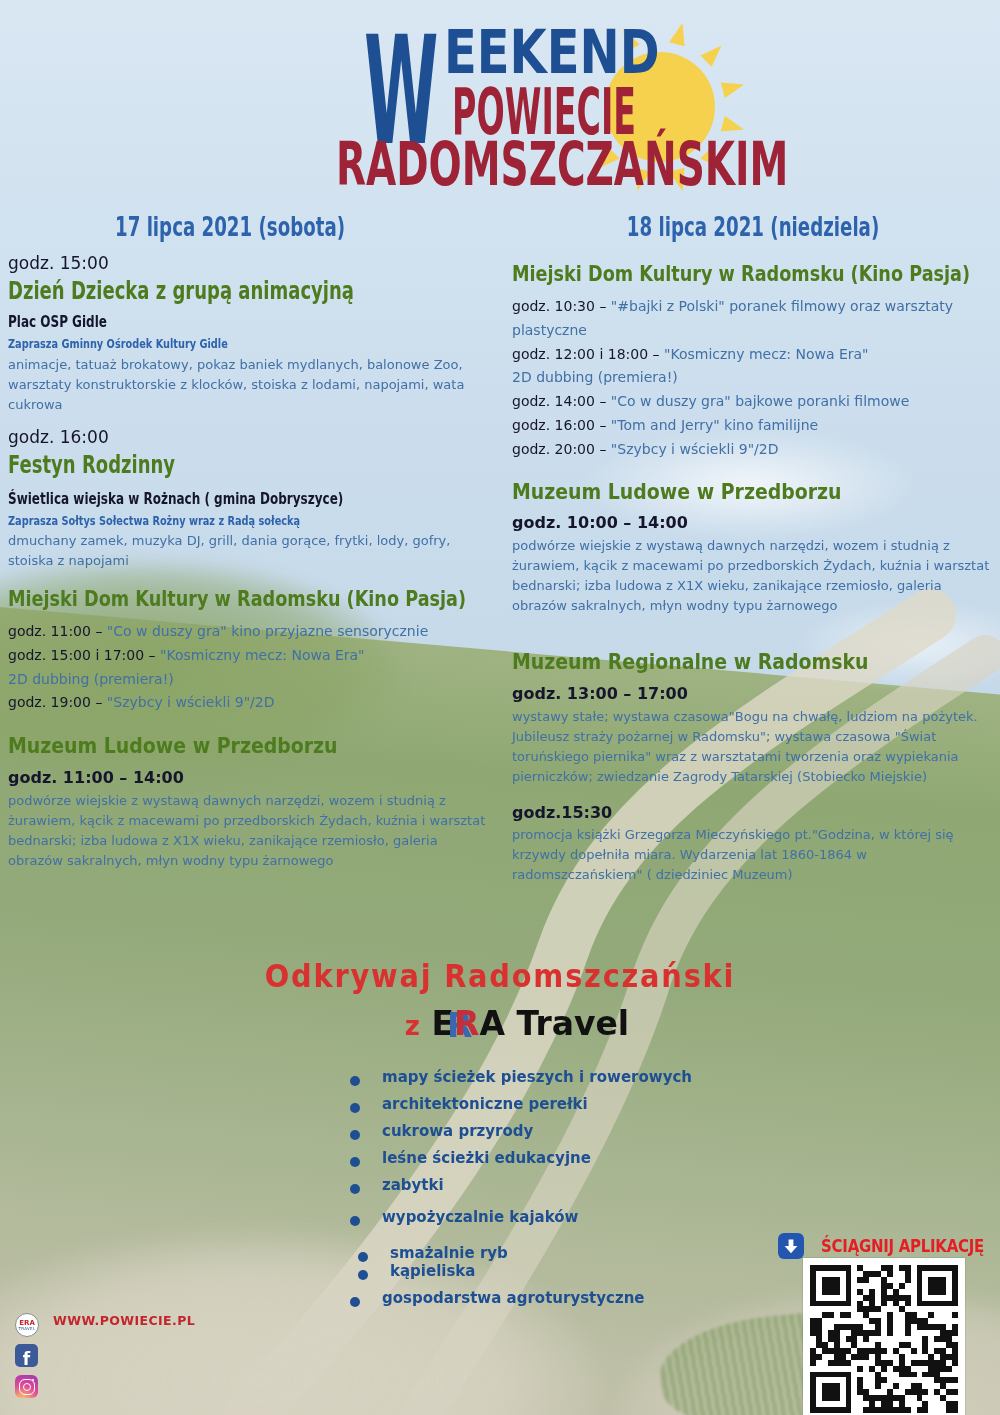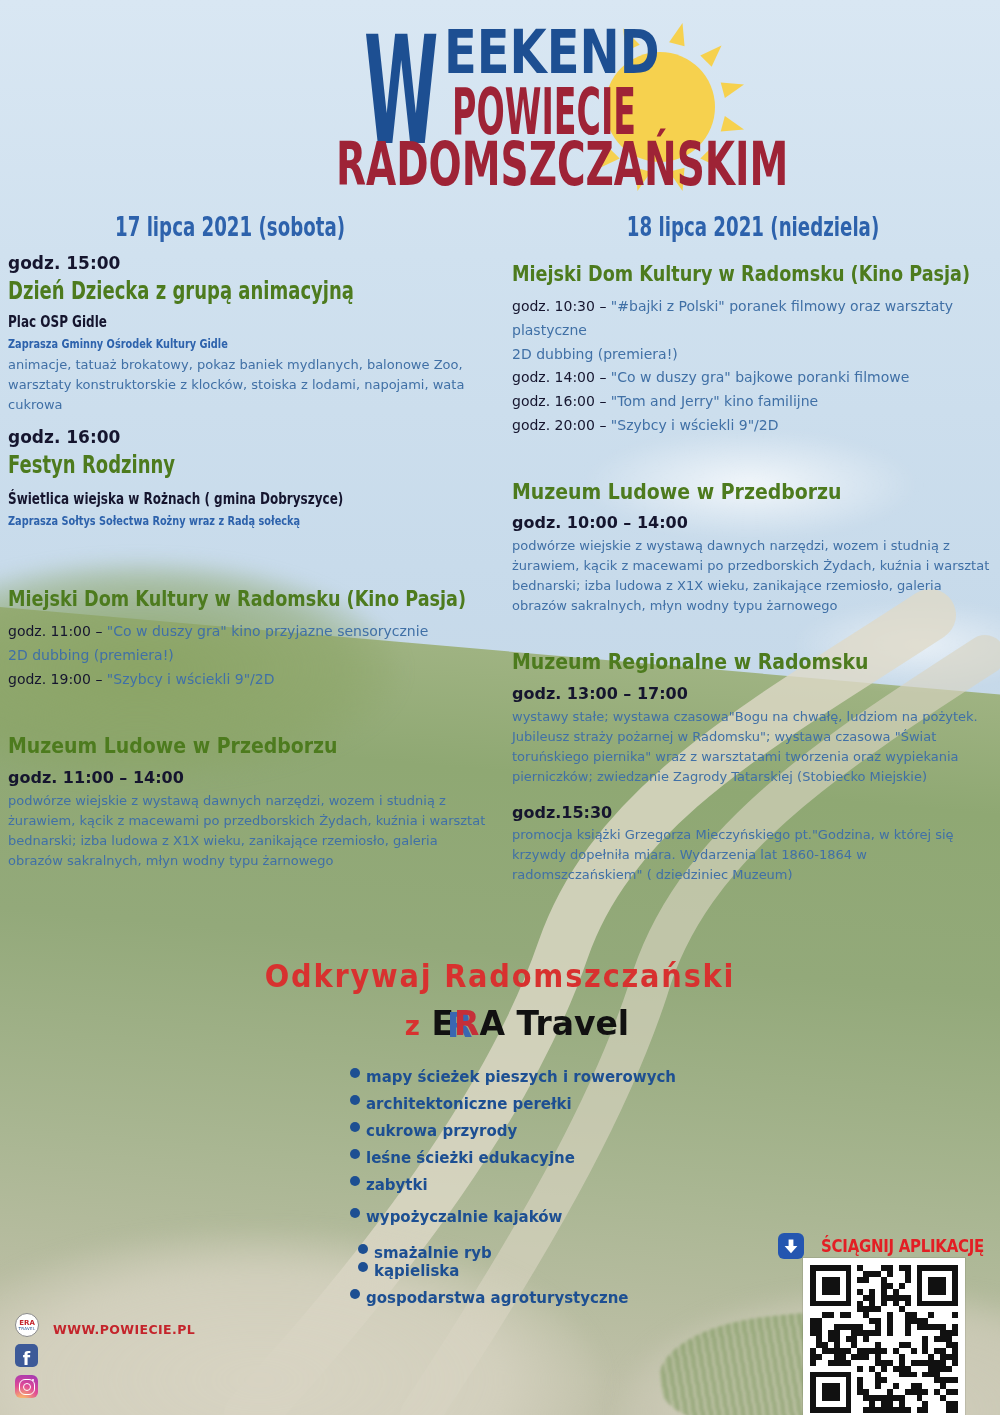--- a/index.html
+++ b/index.html
@@ -30,46 +30,46 @@
     background:radial-gradient(ellipse,#cfccba 0%,rgba(207,204,186,.75) 55%,transparent 78%);filter:blur(10px)}
   .grass-tuft{position:absolute;left:660px;top:1315px;width:250px;height:110px;border-radius:45%;
     background:repeating-linear-gradient(86deg,rgba(104,136,72,.55) 0 2px,rgba(150,172,118,.3) 2px 5px,rgba(118,150,84,.5) 5px 8px);
     filter:blur(1.5px);transform:rotate(-6deg)}
   
   .t-w{font-size:150px;font-weight:bold;color:var(--title-blue);line-height:1;transform:scaleX(.45);transform-origin:0 0;z-index:2}
   .t-line{font-weight:bold;line-height:1;white-space:nowrap;transform-origin:0 0;z-index:2}
   .sun{z-index:1}
   
   .date-h{font-size:26px;font-weight:bold;color:var(--date-blue);text-align:center;white-space:nowrap;transform:scaleX(.7)}
-  .time{font-size:17px;font-weight:bold;color:var(--dark);white-space:nowrap}
+  .time{font-size:17px;font-weight:normal;color:var(--dark);white-space:nowrap}
   .evt-title{font-size:24px;font-weight:bold;color:var(--green);white-space:nowrap;transform:scaleX(.75);transform-origin:0 50%}
   .place{font-size:16px;font-weight:bold;color:var(--dark);white-space:nowrap;transform:scaleX(.75);transform-origin:0 50%}
   .host{font-size:13px;font-weight:bold;color:var(--host-blue);white-space:nowrap;transform:scaleX(.75);transform-origin:0 50%}
   .body-txt{font-size:13px;color:var(--body-blue);line-height:1.55}
   .venue{font-size:21px;font-weight:bold;color:var(--green);white-space:nowrap;transform-origin:0 50%}
   .cx84{transform:scaleX(.84)} .cx90{transform:scaleX(.9)}
   .sched{font-size:14px;color:var(--body-blue);line-height:1.7}
   .sched .sch-t{font-weight:normal;color:var(--dark)}
   .hours{font-size:16px;font-weight:bold;color:var(--dark);white-space:nowrap}
   
   .promo-h{font-size:32px;font-weight:bold;color:var(--promo-red);text-align:center;letter-spacing:2px;white-space:nowrap;transform:scaleX(.9)}
   .brand{font-size:33px;font-weight:bold;text-align:center;white-space:nowrap}
   .brand .z{color:var(--promo-red);font-size:26px}
   .brand .e,.brand .a,.brand .travel{color:#111}
   .brand .r{color:#c52f39;text-shadow:-7px 2px 0 #3a67b2}
-  .bullet{position:absolute;display:flex;align-items:flex-start;gap:6px}
+  .bullet{position:absolute;display:flex;align-items:flex-end;gap:22px}
   .bullet .dot{width:10px;height:10px;border-radius:50%;background:var(--bullet-blue);flex:0 0 auto}
   .bullet .b-label{font-size:15px;font-weight:bold;color:var(--bullet-blue);white-space:nowrap}
   
   .app-row{display:flex;align-items:center;gap:6px}
   .dl-btn{width:26px;height:26px;border-radius:6px;background:var(--btn-blue);display:flex;align-items:center;justify-content:center;flex:0 0 auto}
   .app-label{font-size:17px;font-weight:bold;color:var(--app-red);white-space:nowrap;letter-spacing:-.3px;transform:scaleX(.88)}
   .qr{background:#fff;padding:7px;box-shadow:0 0 0 1px rgba(0,0,0,.08)}
   
-  .f-row{position:absolute;display:flex;align-items:flex-end;gap:14px}
+  .f-row{position:absolute;display:flex;align-items:flex-start;gap:14px}
   .f-text{font-size:12.5px;font-weight:bold;color:var(--footer-red);letter-spacing:.4px;white-space:nowrap}
   .era-circ{width:24px;height:24px;border-radius:50%;background:#fff;border:1px solid #8a8a8a;display:flex;flex-direction:column;align-items:center;justify-content:center;line-height:1}
   .era-circ .l1{font-size:7px;font-weight:bold;color:#c4242b}
   .era-circ .l2{font-size:4px;color:#1d4f92;letter-spacing:.3px}
   .fb{width:23px;height:23px;border-radius:5px;background:#3d5a98;color:#fff;font-weight:bold;font-size:17px;display:flex;align-items:flex-end;justify-content:center;line-height:.95;overflow:hidden}
   .ig{width:23px;height:23px;border-radius:6px;position:relative;
      background:radial-gradient(circle at 30% 120%,#fdc468 10%,#df4996 55%,#9b36b7 100%)}
   .ig .cam{position:absolute;inset:3.5px;border:1.6px solid #fff;border-radius:6px}
   .ig .lens{position:absolute;left:50%;top:50%;width:8px;height:8px;margin:-4px 0 0 -4px;border:1.6px solid #fff;border-radius:50%}
   .ig .dot2{position:absolute;right:4px;top:3.5px;width:2.5px;height:2.5px;background:#fff;border-radius:50%}
@@ -117,37 +117,40 @@
   <div class="abs time" style="left:8px;top:253px">godz. 15:00</div>
   <div class="abs evt-title" style="left:8px;top:277px">Dzień Dziecka z grupą animacyjną</div>
   <div class="abs place" style="left:8px;top:312px">Plac OSP Gidle</div>
   <div class="abs host" style="left:8px;top:336px">Zaprasza Gminny Ośrodek Kultury Gidle</div>
   <div class="abs body-txt" style="left:8px;top:355px;width:466px">animacje, tatuaż brokatowy, pokaz baniek mydlanych, balonowe Zoo, warsztaty konstruktorskie z klocków, stoiska z lodami, napojami, wata cukrowa</div>
 
   <div class="abs time" style="left:8px;top:427px">godz. 16:00</div>
   <div class="abs evt-title" style="left:8px;top:451px">Festyn Rodzinny</div>
   <div class="abs place" style="left:8px;top:489px">Świetlica wiejska w Rożnach ( gmina Dobryszyce)</div>
   <div class="abs host" style="left:8px;top:513px">Zaprasza Sołtys Sołectwa Rożny wraz z Radą sołecką</div>
+  <div class="abs body-txt" style="left:8px;top:531px;width:466px">dmuchany zamek, muzyka DJ, grill, dania gorące, frytki, lody, gofry, stoiska z napojami</div>
 
   <div class="abs venue cx84" style="left:8px;top:587px">Miejski Dom Kultury w Radomsku (Kino Pasja)</div>
   <div class="abs" style="left:8px;top:620px;width:482px">
     <div class="sched"><span class="sch-t">godz. 11:00 –</span> <span>"Co w duszy gra" kino przyjazne sensorycznie</span></div>
+    <div class="sched"><span class="sch-t">godz. 15:00 i 17:00 –</span> <span>"Kosmiczny mecz: Nowa Era"</span></div>
     <div class="sched"><span class="sch-t"></span> <span>2D dubbing (premiera!)</span></div>
     <div class="sched"><span class="sch-t">godz. 19:00 –</span> <span>"Szybcy i wściekli 9"/2D</span></div>
   </div>
 
   <div class="abs venue cx90" style="left:8px;top:734px">Muzeum Ludowe w Przedborzu</div>
   <div class="abs hours" style="left:8px;top:768px">godz. 11:00 – 14:00</div>
   <div class="abs body-txt" style="left:8px;top:791px;width:478px">podwórze wiejskie z wystawą dawnych narzędzi, wozem i studnią z żurawiem, kącik z macewami po przedborskich Żydach, kuźnia i warsztat bednarski; izba ludowa z X1X wieku, zanikające rzemiosło, galeria obrazów sakralnych, młyn wodny typu żarnowego</div>
 
   <div class="abs date-h" style="left:512px;top:212px;width:482px">18 lipca 2021 (niedziela)</div>
 
   <div class="abs venue cx84" style="left:512px;top:262px">Miejski Dom Kultury w Radomsku (Kino Pasja)</div>
   <div class="abs" style="left:512px;top:295px;width:486px">
     <div class="sched"><span class="sch-t">godz. 10:30 –</span> <span>"#bajki z Polski" poranek filmowy oraz warsztaty plastyczne</span></div>
+    <div class="sched"><span class="sch-t">godz. 12:00 i 18:00 –</span> <span>"Kosmiczny mecz: Nowa Era"</span></div>
     <div class="sched"><span class="sch-t"></span> <span>2D dubbing (premiera!)</span></div>
     <div class="sched"><span class="sch-t">godz. 14:00 –</span> <span>"Co w duszy gra" bajkowe poranki filmowe</span></div>
     <div class="sched"><span class="sch-t">godz. 16:00 –</span> <span>"Tom and Jerry" kino familijne</span></div>
     <div class="sched"><span class="sch-t">godz. 20:00 –</span> <span>"Szybcy i wściekli 9"/2D</span></div>
   </div>
 
   <div class="abs venue cx90" style="left:512px;top:480px">Muzeum Ludowe w Przedborzu</div>
   <div class="abs hours" style="left:512px;top:513px">godz. 10:00 – 14:00</div>
   <div class="abs body-txt" style="left:512px;top:536px;width:486px">podwórze wiejskie z wystawą dawnych narzędzi, wozem i studnią z żurawiem, kącik z macewami po przedborskich Żydach, kuźnia i warsztat bednarski; izba ludowa z X1X wieku, zanikające rzemiosło, galeria obrazów sakralnych, młyn wodny typu żarnowego</div>
 

